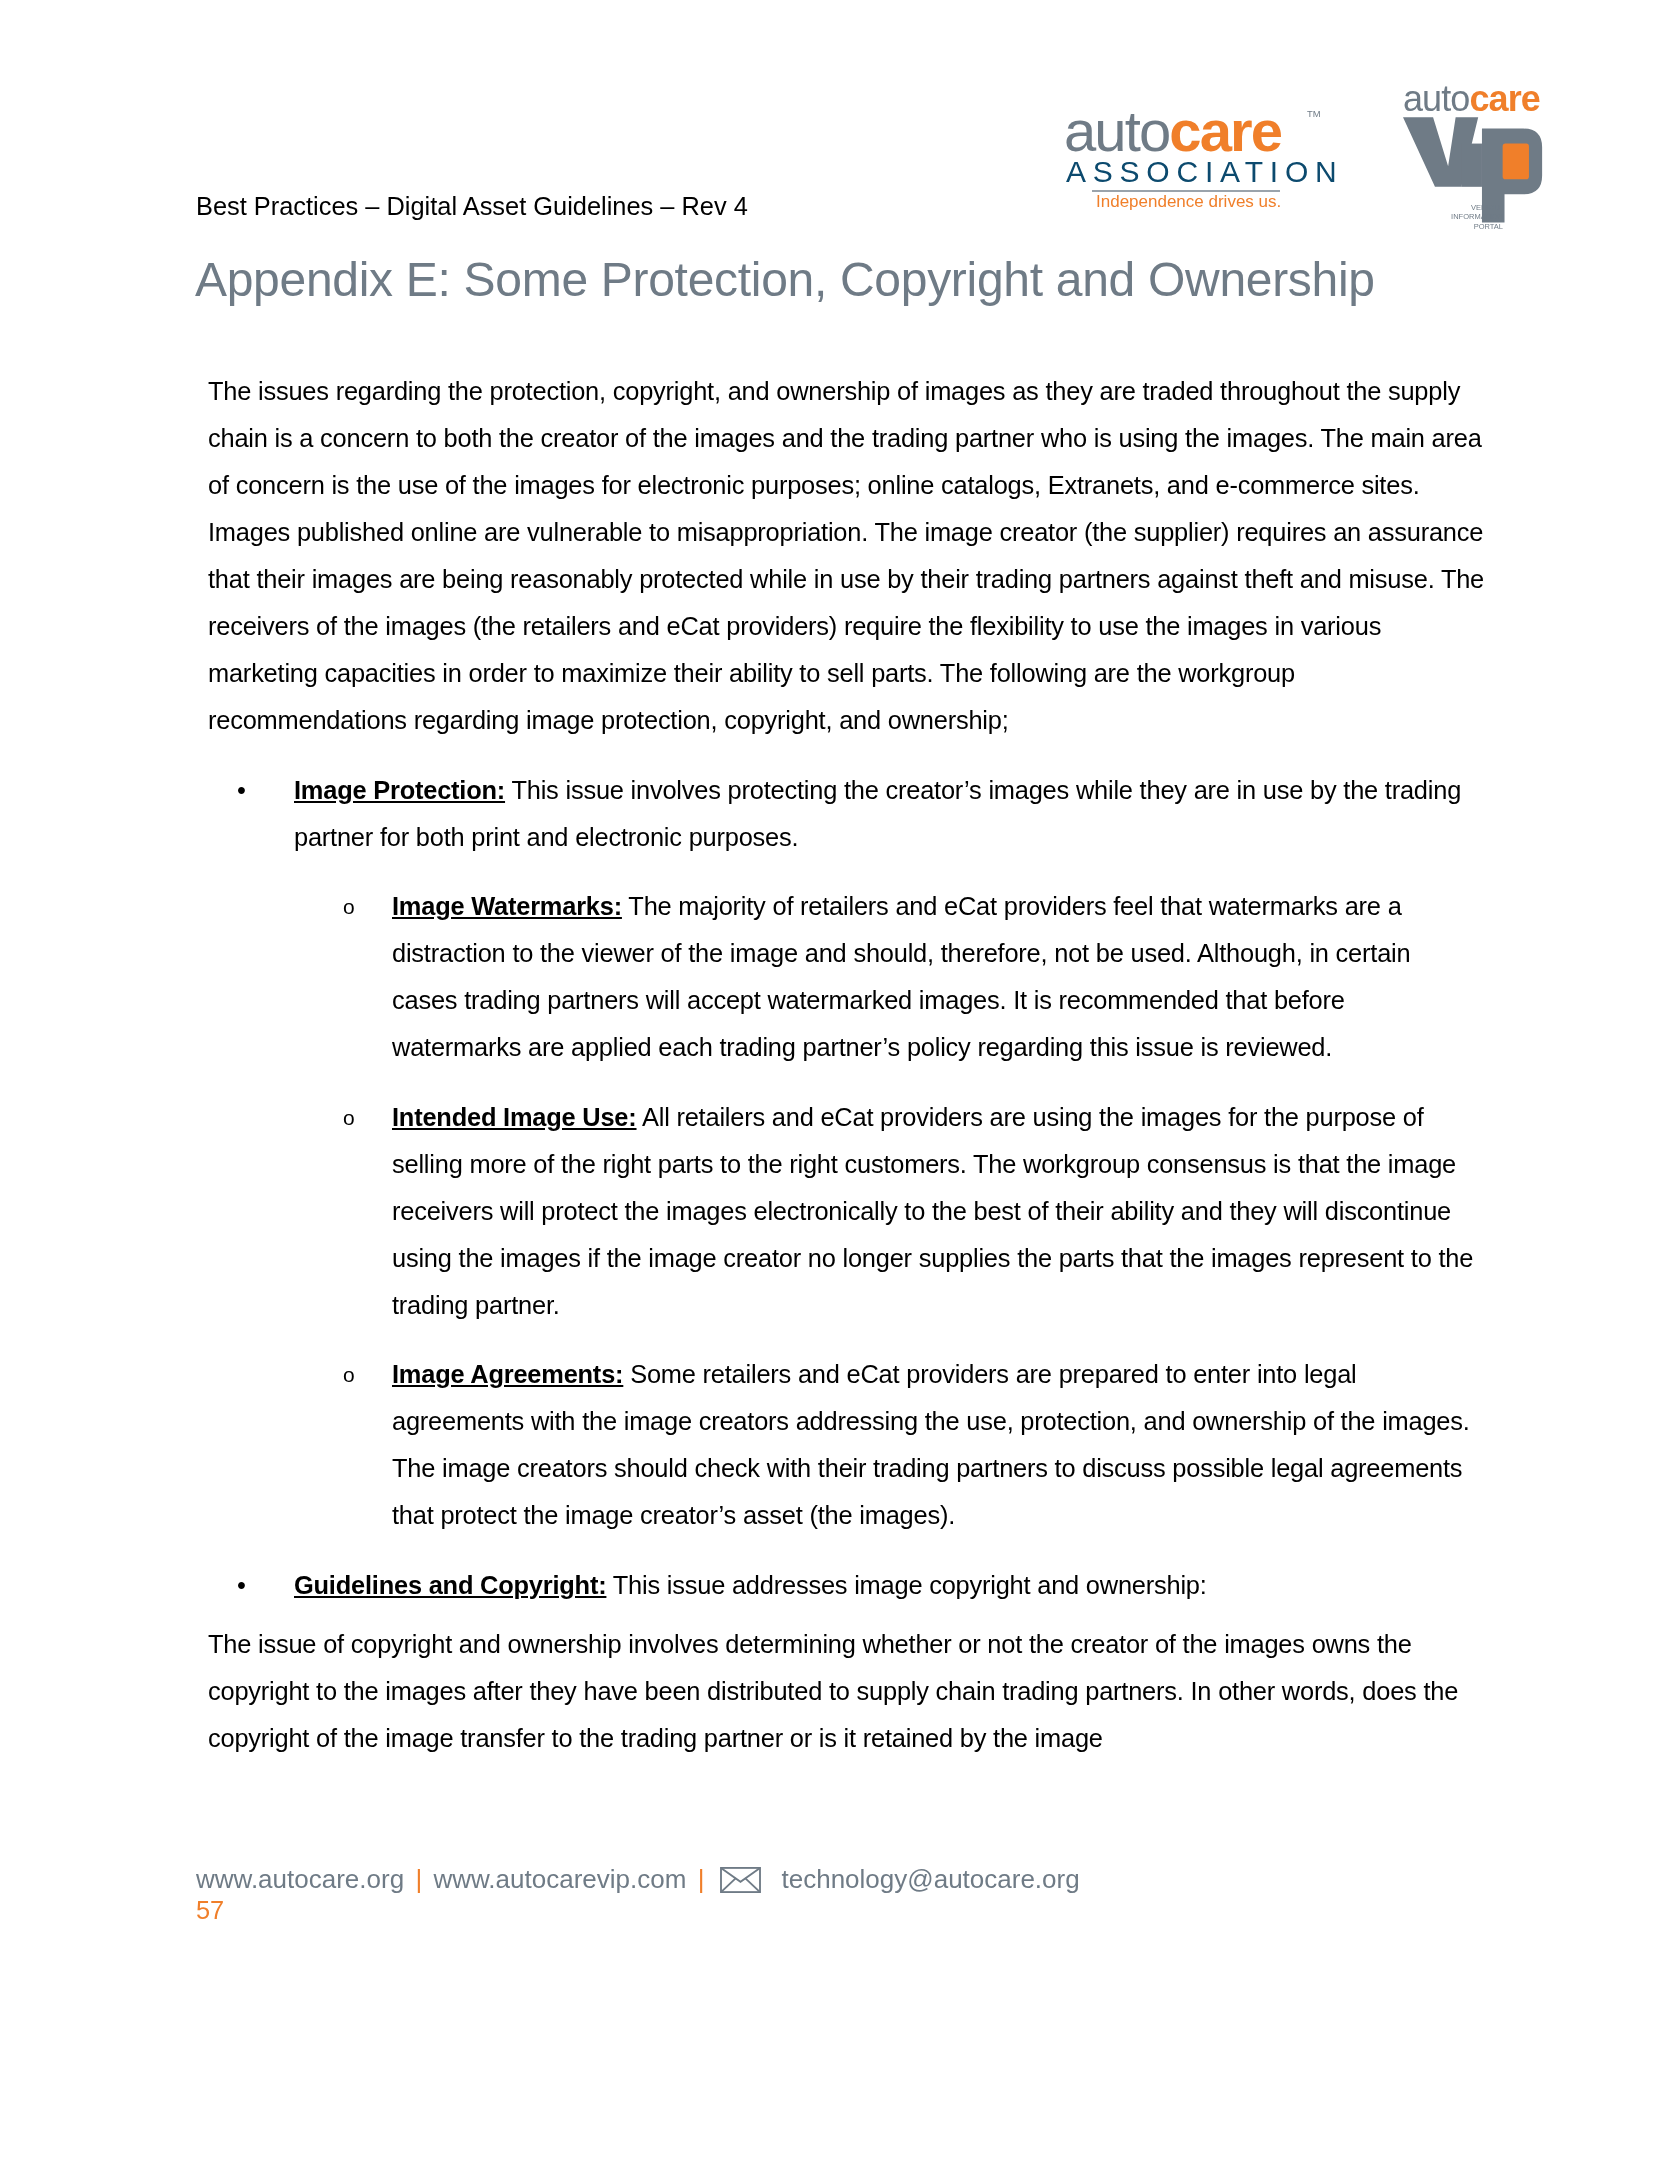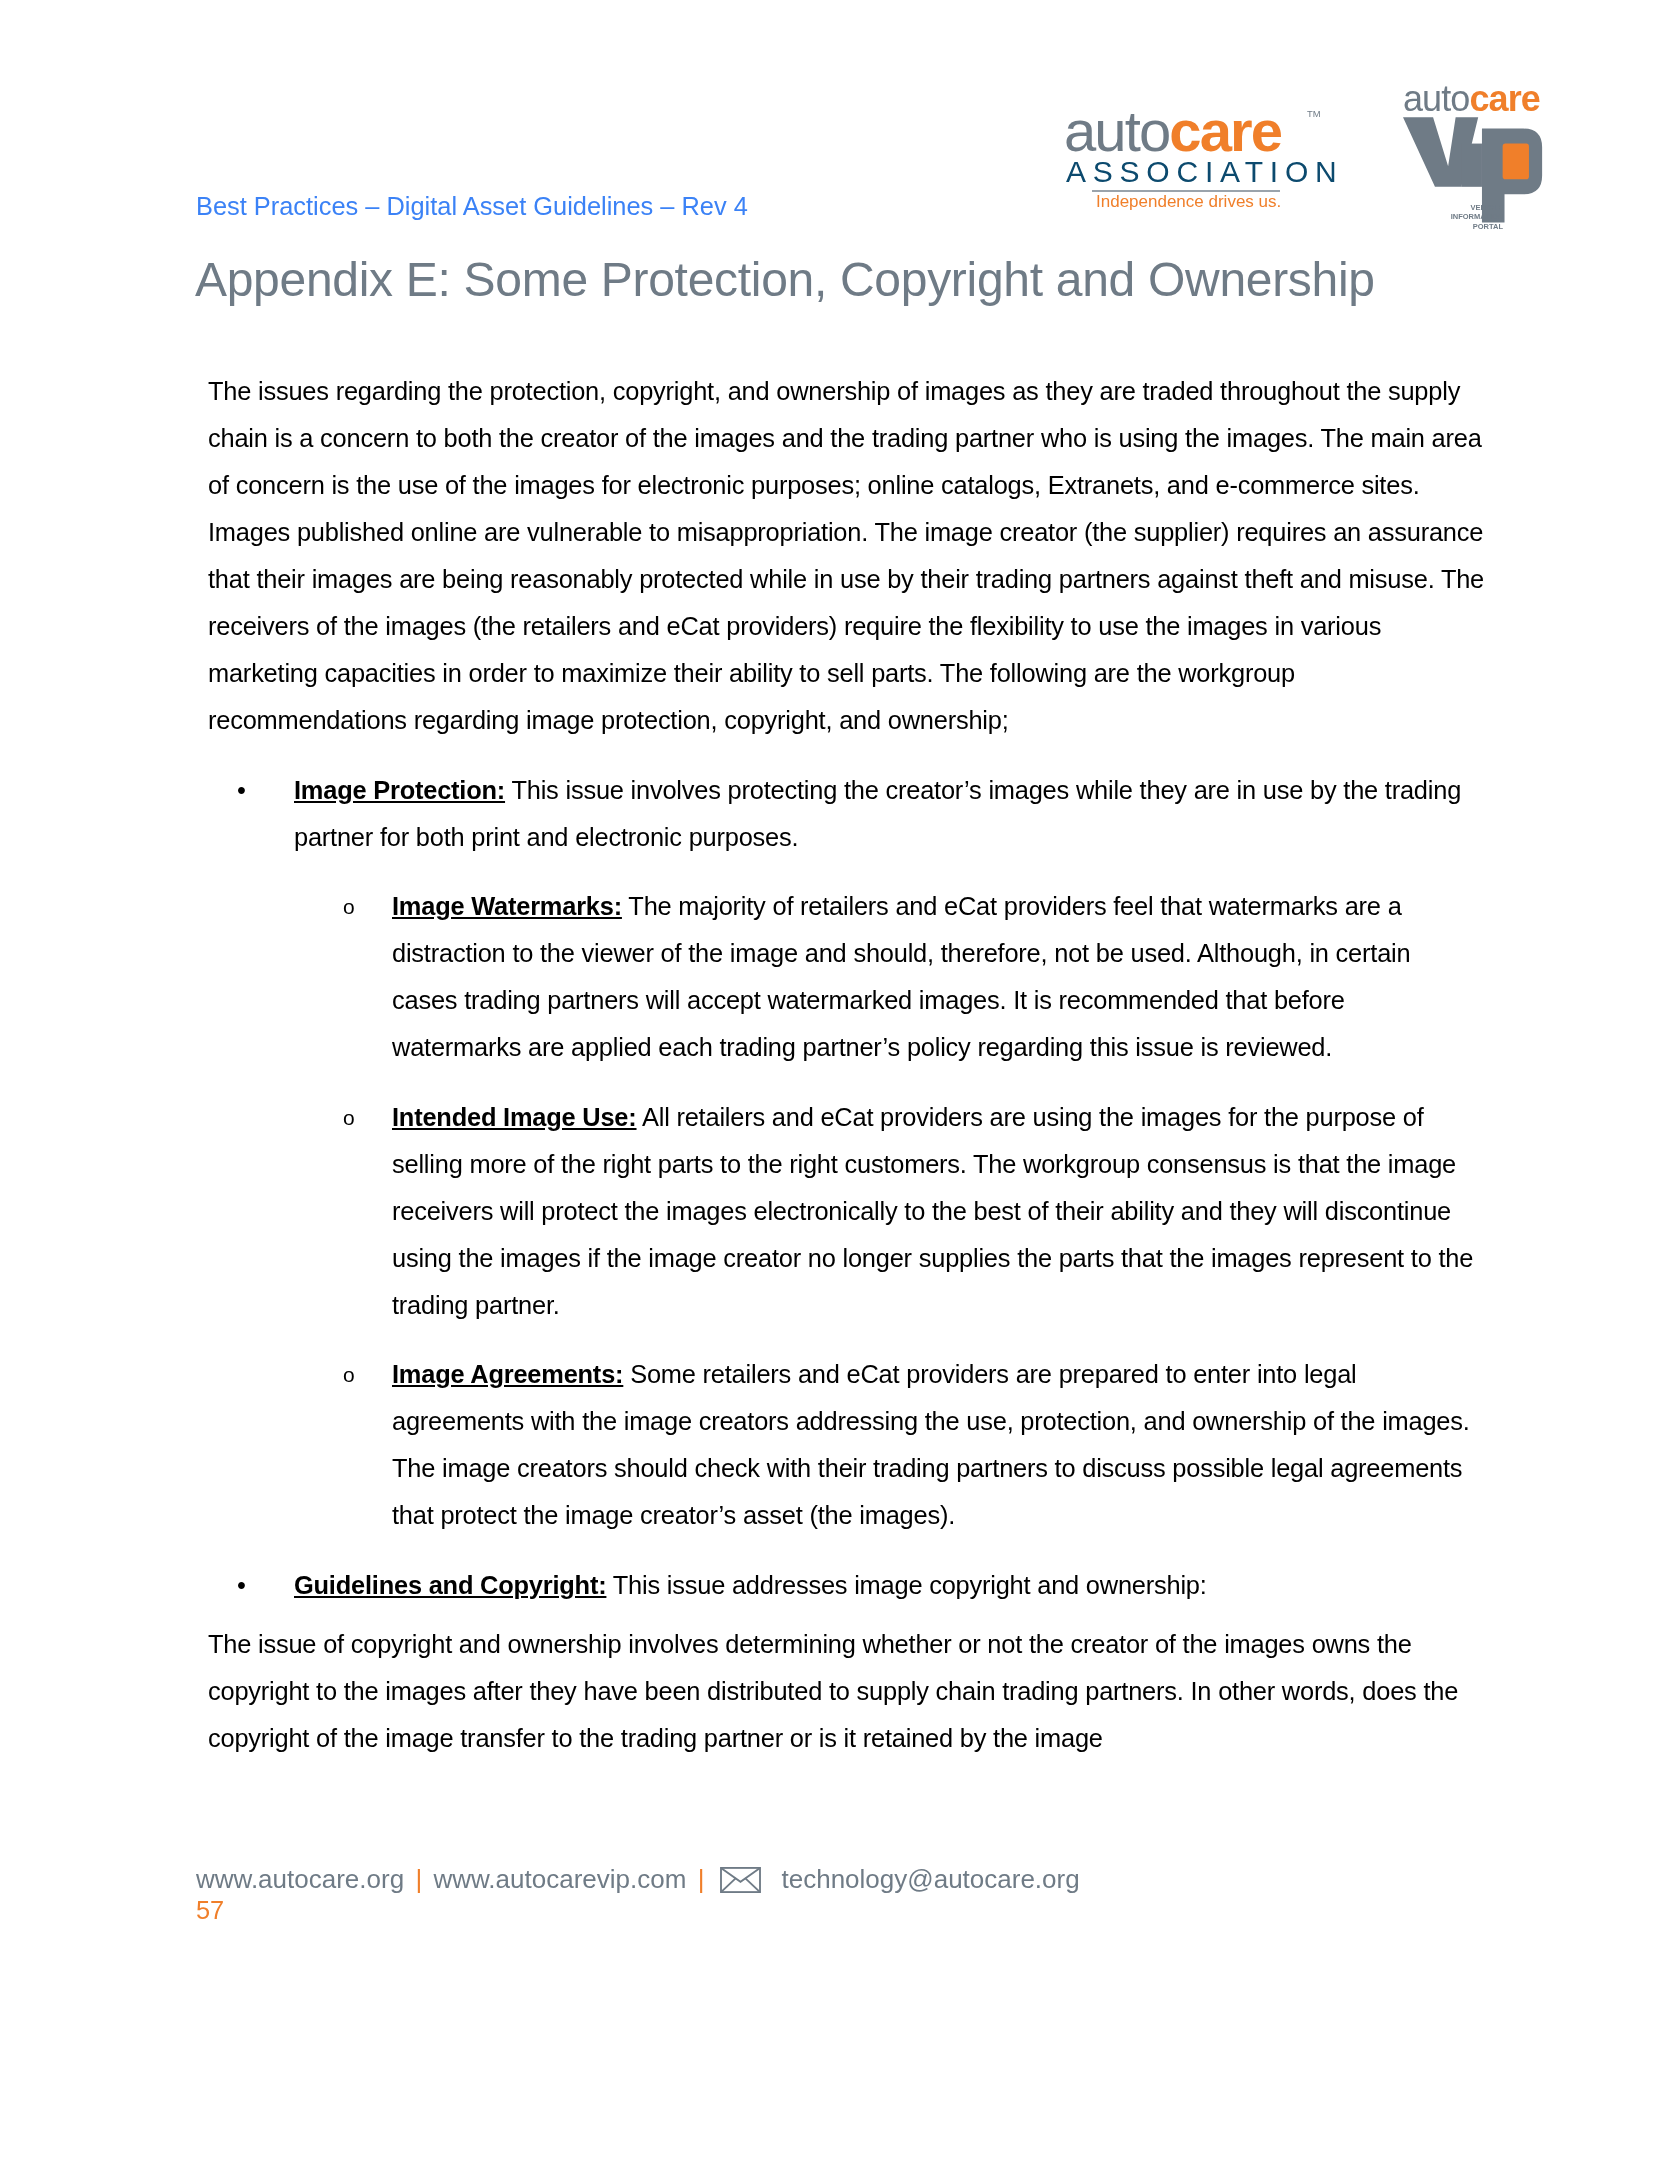--- a/index.html
+++ b/index.html
@@ -13,23 +13,23 @@
   .logo-aca .tm { position: absolute; left: 243px; top: 5.6px; font-size: 9.4px; color: #6f7b86; }
   .logo-aca .assoc { position: absolute; left: 1.9px; top: 53px; font-size: 30px; letter-spacing: 6.8px; color: #0c4a6e; white-space: nowrap; }
   .logo-aca .rule { position: absolute; left: 28px; top: 88px; width: 188px; height: 1.9px; background: #9aa3ab; }
   .logo-aca .tag { position: absolute; left: 32px; top: 90px; font-size: 17px; color: #f07f2a; white-space: nowrap; }
 
   .logo-vip { position: absolute; left: 1403px; top: 81px; width: 188px; height: 151px; }
   .logo-vip .word { position: absolute; left: 0; top: 0; font-size: 36px; line-height: 36px; letter-spacing: -0.9px; white-space: nowrap; }
   .logo-vip .auto { color: #6f7b86; }
   .logo-vip .care { color: #f07f2a; font-weight: bold; }
   .logo-vip svg { position: absolute; left: 0; top: 36px; }
-  .logo-vip .portal { position: absolute; left: 36px; top: 122px; font-size: 7.5px; font-weight: bold; color: #6f7b86; text-align: right; line-height: 9.4px; width: 64px; }
+  .logo-vip .portal { position: absolute; left: 36px; top: 122px; font-size: 7.5px; font-weight: normal; color: #6f7b86; text-align: right; line-height: 9.4px; width: 64px; }
 
-  .doc-subtitle { position: absolute; left: 196px; top: 192px; font-size: 25.4px; color: #3b82f6; white-space: nowrap; }
+  .doc-subtitle { position: absolute; left: 196px; top: 192px; font-size: 25.4px; color: #000000; white-space: nowrap; }
   .doc-title { position: absolute; left: 195px; top: 252px; font-size: 48px; color: #6f7b86; white-space: nowrap; letter-spacing: -0.3px; }
 
   .content { position: absolute; left: 196px; top: 356px; width: 1318px; font-size: 25.4px; line-height: 47px; letter-spacing: -0.2px; }
   .content p { margin: 12px; }
   .para-intro { width: 1281px; }
   .bullet { position: relative; padding-left: 98px; margin-top: 22.6px; width: 1183px; }
   .bullet .mark { position: absolute; left: 41px; top: 0; }
   .sub { position: relative; padding-left: 196px; margin-top: 22.6px; width: 1083px; }
   .sub .mark { position: absolute; left: 147px; top: 0; font-size: 21px; }
   .bold { font-weight: bold; text-decoration: underline; }

